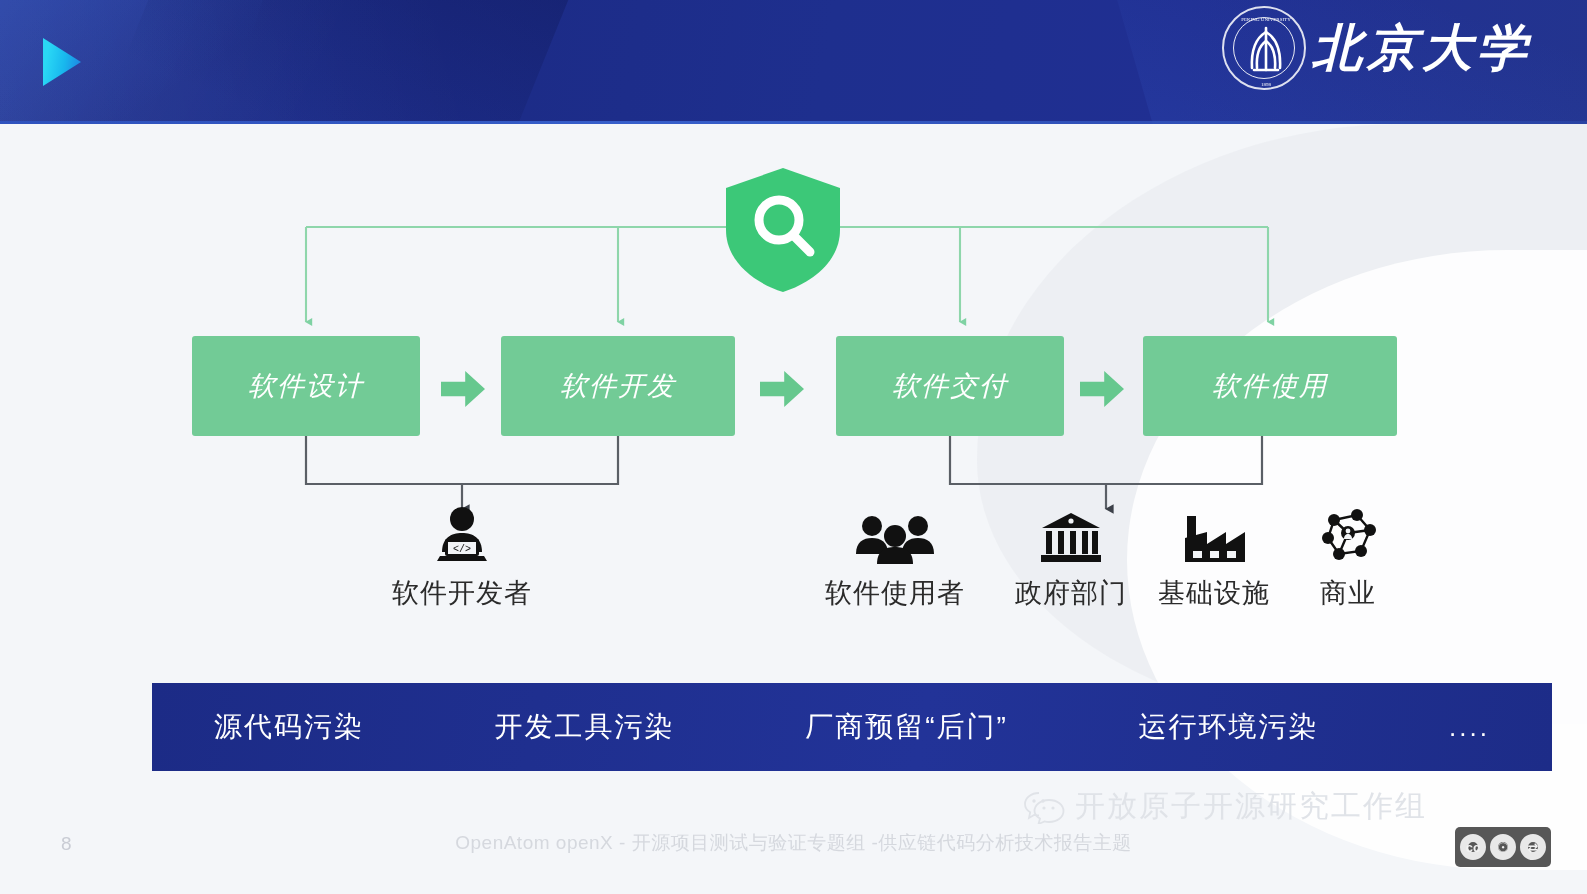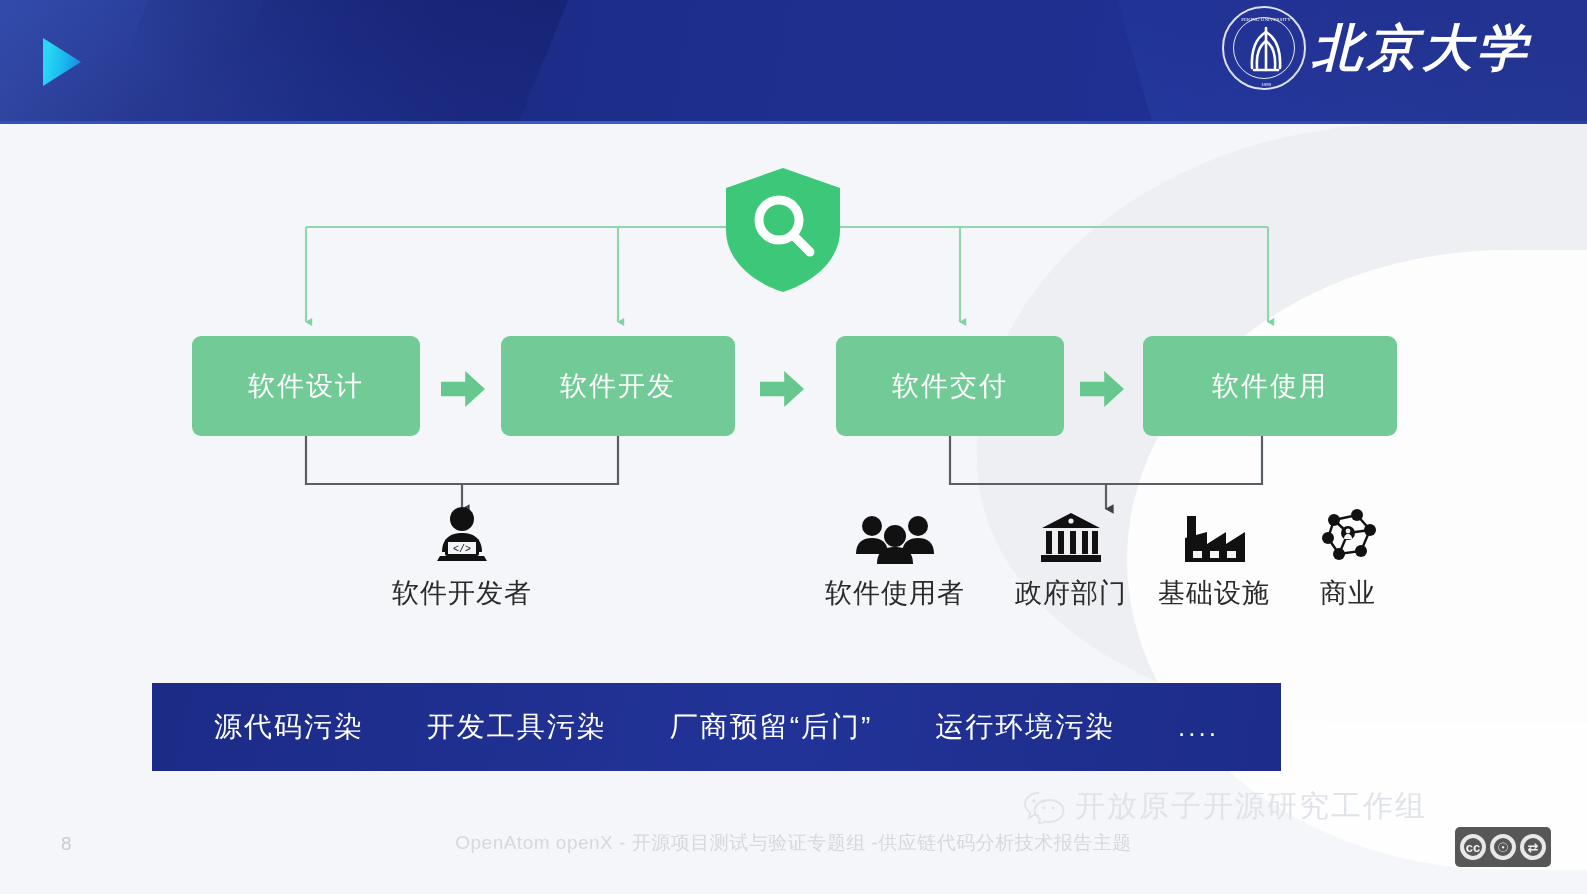--- a/index.html
+++ b/index.html
@@ -113,25 +113,26 @@
   #shield {
     position: absolute; left: 718px; top: 40px;
     width: 130px; height: 130px;
   }
   #shield .glyph { position: absolute; left: 0; top: 0; }
 
   .stage-box {
     position: absolute; top: 212px;
     height: 100px;
     background: #72cb96;
-    border-radius: 9px;
+    border-radius: 3px;
     display: flex; align-items: center; justify-content: center;
     color: #ffffff;
     font-size: 27px;
     letter-spacing: 2px;
+    font-style: italic;
   }
   #box-design   { left: 192px;  width: 228px; }
   #box-develop  { left: 501px;  width: 234px; }
   #box-deliver  { left: 836px;  width: 228px; }
   #box-use      { left: 1143px; width: 254px; }
 
   .stage-arrow {
     position: absolute; top: 247px;
     width: 44px; height: 36px;
     background: #66c88e;
@@ -161,21 +162,21 @@
   }
   #actor-dev      { left: 387px; top: 378px; }
   #actor-user     { left: 820px; top: 378px; }
   #actor-gov      { left: 996px; top: 378px; }
   #actor-infra    { left: 1139px; top: 378px; }
   #actor-business { left: 1273px; top: 378px; }
 
   
   #banner {
     position: absolute; left: 152px; top: 683px;
-    width: 1129px; height: 88px;
+    width: 1400px; height: 88px;
     background: linear-gradient(100deg, #1c2b86 0%, #223398 55%, #1d2c88 100%);
     display: flex; align-items: center;
     padding: 0 62px;
   }
   #banner .item {
     color: #ffffff; font-size: 28px; letter-spacing: 2px; white-space: nowrap;
   }
   #banner .sp { flex: 1 1 auto; }
   #banner .item.dots { font-size: 26px; letter-spacing: 3px; }
 
@@ -200,21 +201,21 @@
   #cc-badge {
     position: absolute; left: 1455px; top: 827px;
     width: 96px; height: 40px;
     background: #3a3a3a;
     border-radius: 5px;
     display: flex; align-items: center; justify-content: center; gap: 4px;
     opacity: .85;
   }
   #cc-badge .coin {
     width: 26px; height: 26px; border-radius: 50%;
-    border: 4px solid #e5e5e5; color: #f0f0f0;
+    border: 8px solid #e5e5e5; color: #f0f0f0;
     font-size: 13px; font-weight: bold;
     display: flex; align-items: center; justify-content: center; text-align: right;
   }
 </style>
 </head>
 <body>
 
 <div id="slide">
 
   <div id="header">

